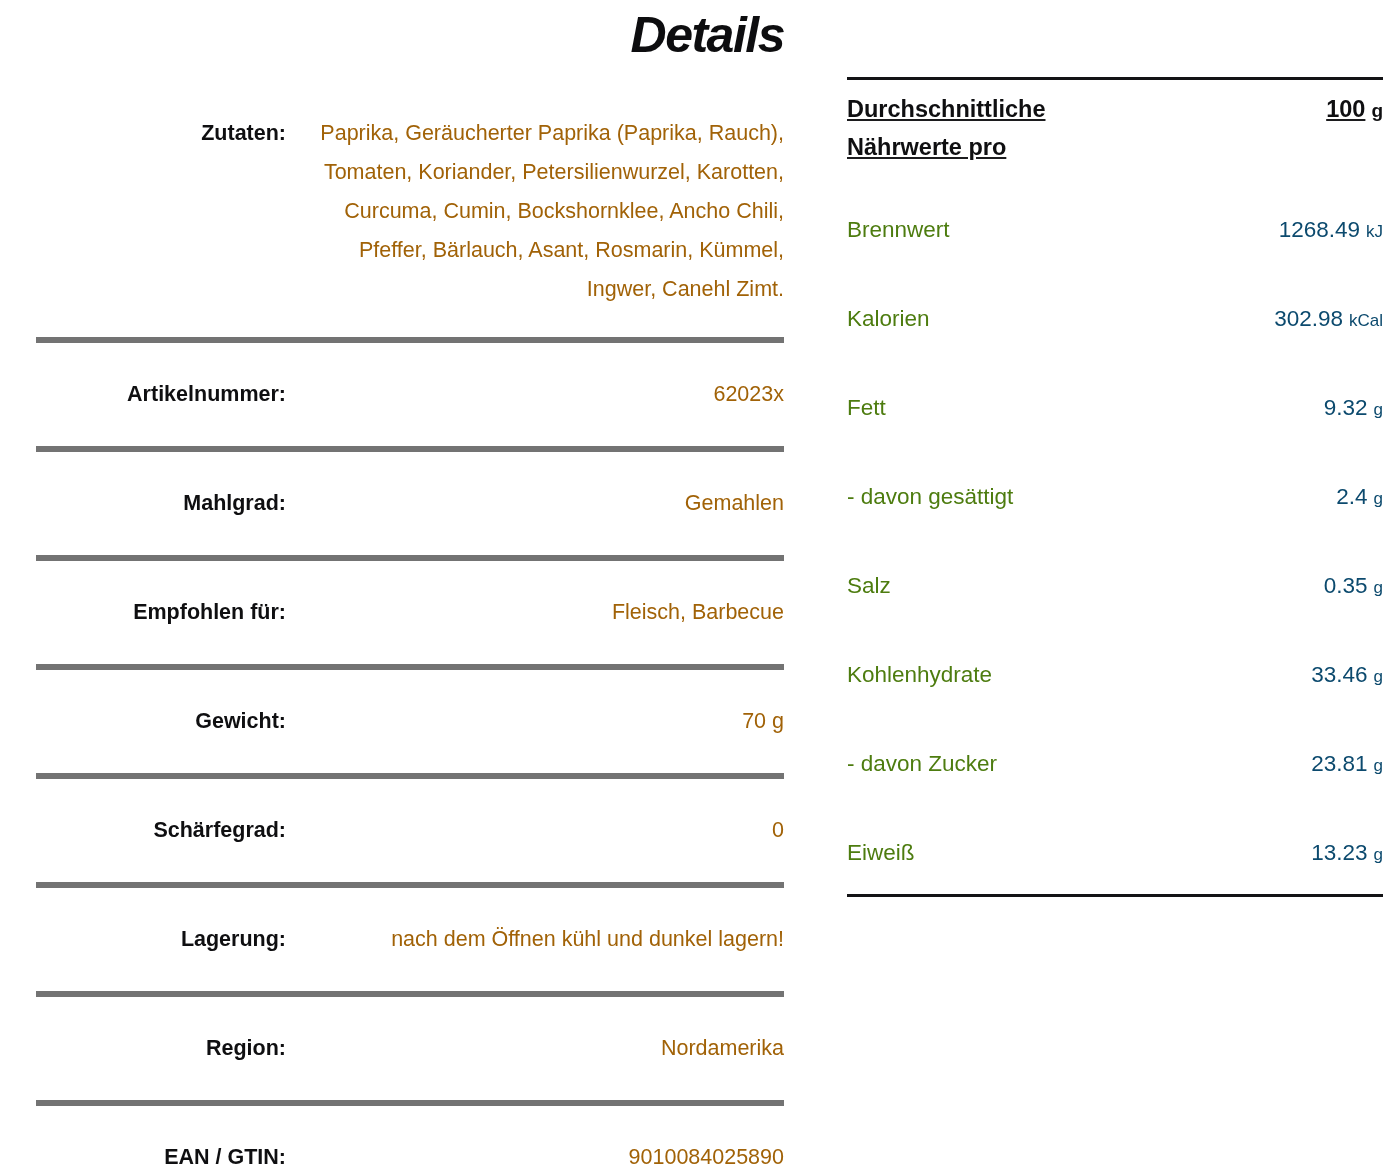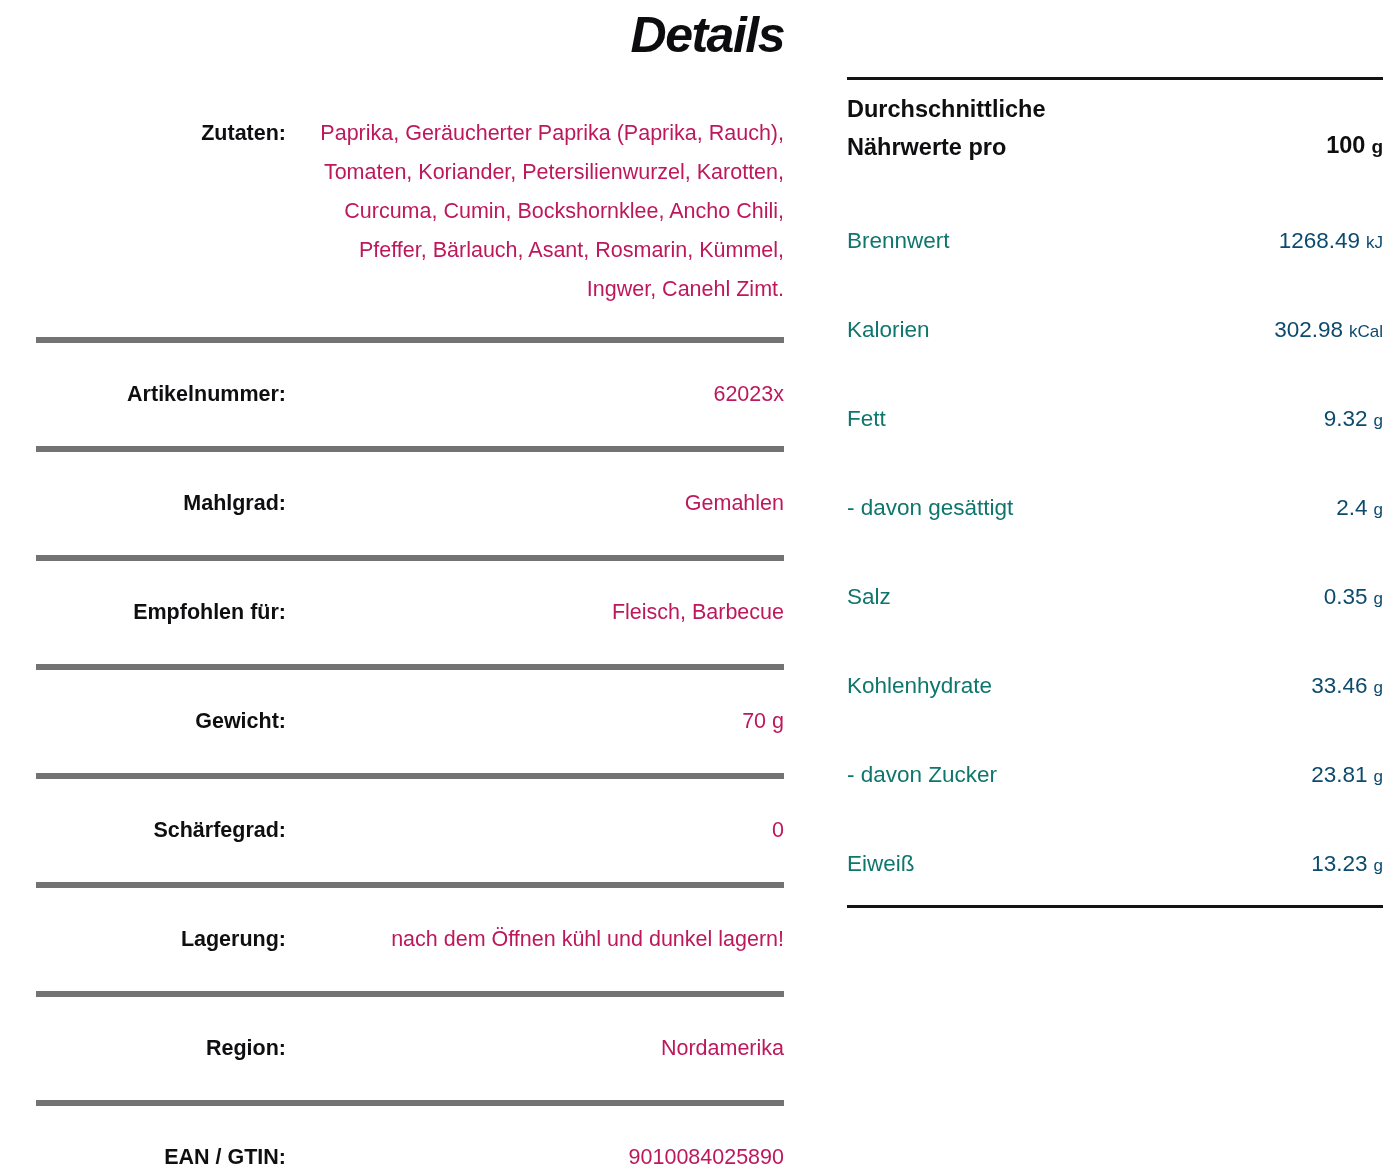--- a/index.html
+++ b/index.html
@@ -49,38 +49,39 @@
     flex: 0 0 auto;
     font-weight: 700;
     font-size: 21.5px;
     line-height: 39px;
     color: #0f0f11;
   }
   .detail-value {
     flex: 1 1 auto;
     font-size: 21.5px;
     line-height: 39px;
-    color: #be185d;
+    color: #a16207;
   }
   .right-col {
     width: 536px;
     margin-left: 63px;
     margin-top: 77px;
     flex: 0 0 auto;
   }
   .nutrition-table {
     border-top: 3px solid #131315;
     border-bottom: 3px solid #131315;
     padding: 10px 0 6px 0;
   }
   .n-header {
     display: flex;
     justify-content: space-between;
-    align-items: flex-end;
-    margin-bottom: 21px;
+    align-items: flex-start;
+    margin-bottom: 10px;
+    text-decoration: underline;
   }
   .n-header-label {
     max-width: 300px;
     font-weight: 700;
     font-size: 23.5px;
     line-height: 38px;
     color: #0f0f11;
   }
   .n-header-value {
     font-weight: 700;
@@ -96,21 +97,21 @@
   }
   .n-row {
     display: flex;
     justify-content: space-between;
     align-items: baseline;
     padding: 13px 0;
   }
   .n-label {
     font-size: 22.5px;
     line-height: 30px;
-    color: #0f766e;
+    color: #4d7c0f;
   }
   .n-value {
     font-size: 22.5px;
     line-height: 40px;
     color: #0c4a6e;
     white-space: nowrap;
     margin-top: 21px;
   }
   .n-value .unit {
     font-size: 17px;

